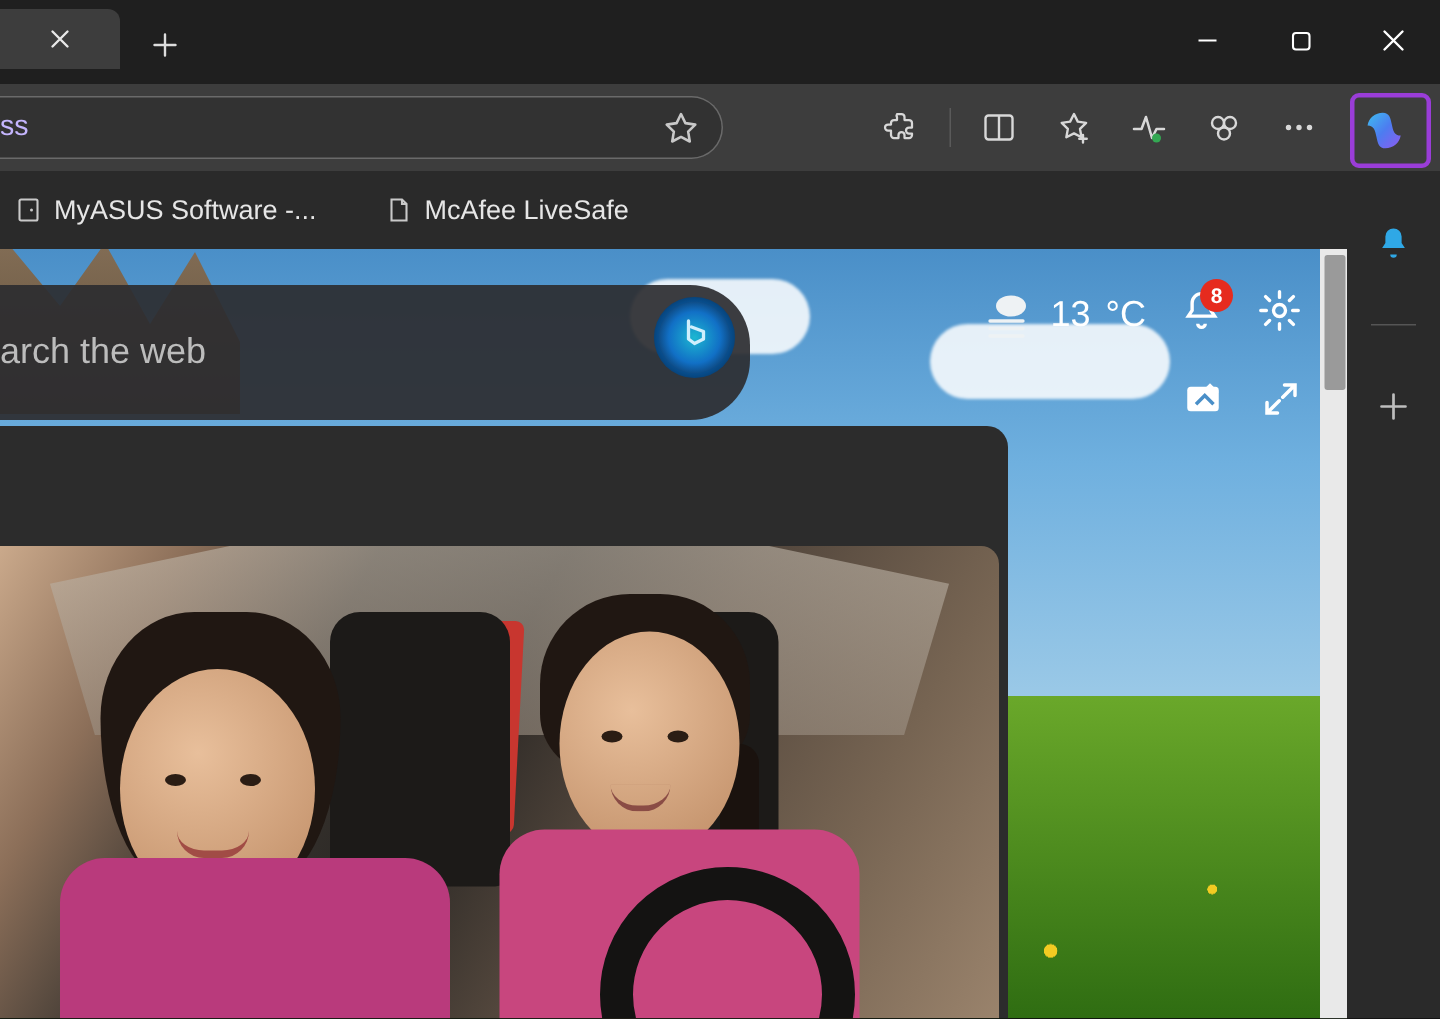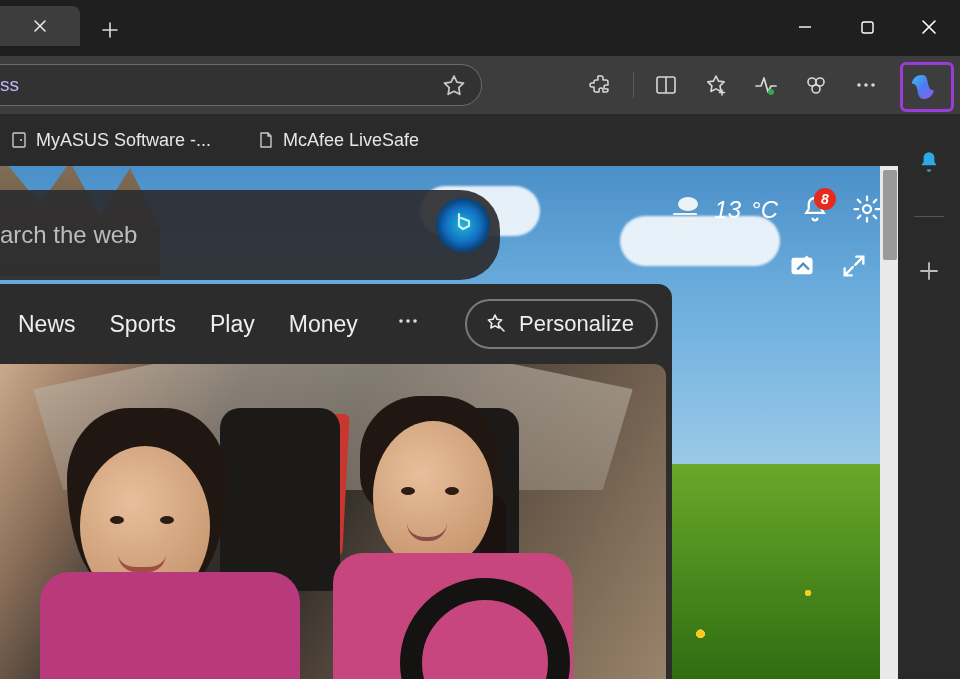--- a/index.html
+++ b/index.html
@@ -52,21 +52,21 @@
       radial-gradient(circle 9px at 70% 90%, #f3cb22 40%, transparent 42%); }
   .rocks { position: absolute; left: -40px; top: -10px; width: 200px; height: 120px; background: linear-gradient(#8b6b4a,#5e4528); clip-path: polygon(0 100%, 0 30%, 20% 0, 40% 40%, 55% 5%, 70% 50%, 85% 10%, 100% 60%, 100% 100%); opacity: 0.9; }
 
   .scrollbar-track { position: absolute; right: 0; top: 0; width: 18px; bottom: 0; background: #e9e9e9; }
   .scrollbar-thumb { position: absolute; right: 1px; top: 4px; width: 14px; height: 90px; background: #9a9a9a; border-radius: 2px; }
 
   .searchbar { position: absolute; left: 0; top: 24px; height: 90px; width: 500px; background: rgba(45,45,48,0.92); border-radius: 40px; display: flex; align-items: center; color: #bcbcbc; font-size: 24px; padding-left: 0; border-top-left-radius: 0; border-bottom-left-radius: 0; }
   .search-text { position: absolute; left: 0; }
   .bing-chip { position: absolute; right: 10px; top: 8px; width: 54px; height: 54px; border-radius: 50%; background: radial-gradient(circle at 50% 50%, #1db7d1 0%, #1170c6 45%, #0b2a4a 80%); display: flex; align-items: center; justify-content: center; box-shadow: 0 0 0 3px rgba(0,80,150,0.4) inset; }
 
-  .overlay-icons { position: absolute; right: 16px; top: 26px; display: flex; align-items: flex-end; gap: 22px; color: #fff; font-style: italic; }
+  .overlay-icons { position: absolute; right: 30px; top: 26px; display: flex; align-items: flex-start; gap: 22px; color: #fff; }
   .weather { display: flex; align-items: center; gap: 10px; font-size: 24px; }
   .weather-ico { width: 36px; height: 36px; }
   .bell-wrap { position: relative; }
   .badge { position: absolute; top: -6px; right: -6px; width: 22px; height: 22px; border-radius: 50%; background: #e62b1e; color: #fff; font-size: 14px; font-weight: 600; display: flex; align-items: center; justify-content: center; }
   .overlay-icons2 { position: absolute; right: 30px; top: 86px; display: flex; align-items: center; gap: 24px; color: #fff; }
 
   .feedcard { position: absolute; left: 0; top: 118px; width: 672px; bottom: 0; background: #2c2c2c; border-top-right-radius: 14px; overflow: hidden; }
   .feednav { height: 80px; display: flex; align-items: center; gap: 34px; padding-left: 18px; color: #eee; font-size: 23px; }
   .feednav .more { margin-left: auto; margin-right: 12px; }
   .personalize { display: flex; align-items: center; gap: 12px; height: 50px; border: 2px solid #7a7a7a; border-radius: 28px; padding: 0 22px 0 16px; font-size: 22px; color: #eee; margin-right: 14px; }
@@ -290,40 +290,20 @@
           </svg>
       </div>
       <div>
         <svg width="28" height="28" viewBox="0 0 24 24">
             <path d="M4 14v6h6M20 10V4h-6M4 20l7-7M20 4l-7 7" stroke="#fff" stroke-width="2" fill="none" stroke-linecap="round"></path>
           </svg>
       </div>
     </div>
 
     <div class="feedcard">
-      <div class="feednav">
-        <span>News</span>
-        <span>Sports</span>
-        <span>Play</span>
-        <span>Money</span>
-        <span class="more">
-          <svg width="22" height="22" viewBox="0 0 22 22">
-              <circle cx="4" cy="11" r="1.8" fill="#ddd"></circle>
-              <circle cx="11" cy="11" r="1.8" fill="#ddd"></circle>
-              <circle cx="18" cy="11" r="1.8" fill="#ddd"></circle>
-            </svg>
-        </span>
-        <div class="personalize">
-          <svg width="24" height="24" viewBox="0 0 24 24">
-              <path d="M12 3l2 4.3 4.7.7-3.4 3.3.8 4.7L12 13.9 7.9 16l.8-4.7L5.3 8l4.7-.7L12 3z" fill="none" stroke="#eee" stroke-width="1.6" stroke-linejoin="round"></path>
-              <path d="M16 14l5 5" stroke="#eee" stroke-width="1.6" stroke-linecap="round"></path>
-            </svg>
-          <span>Personalize</span>
-        </div>
-      </div>
       <div class="car-img">
         <div class="car-bg"></div>
         <div class="car-window"></div>
         <div class="red-panel"></div>
         <div class="seat seat1"></div>
         <div class="seat seat2"></div>
         <div class="hair hair1"></div>
         <div class="head h1">
             <span class="eye l"></span>
             <span class="eye r"></span>

